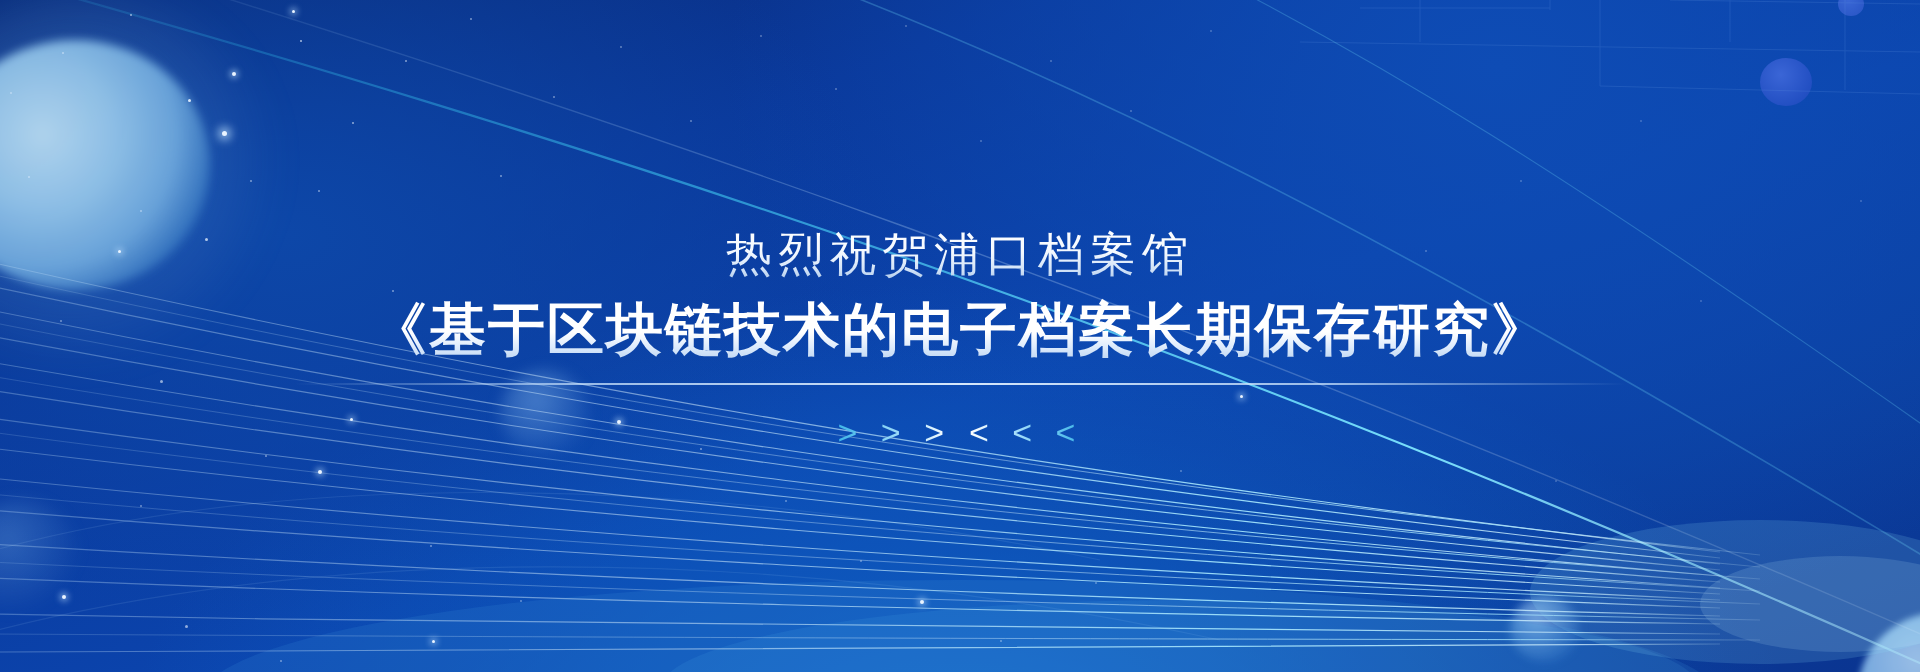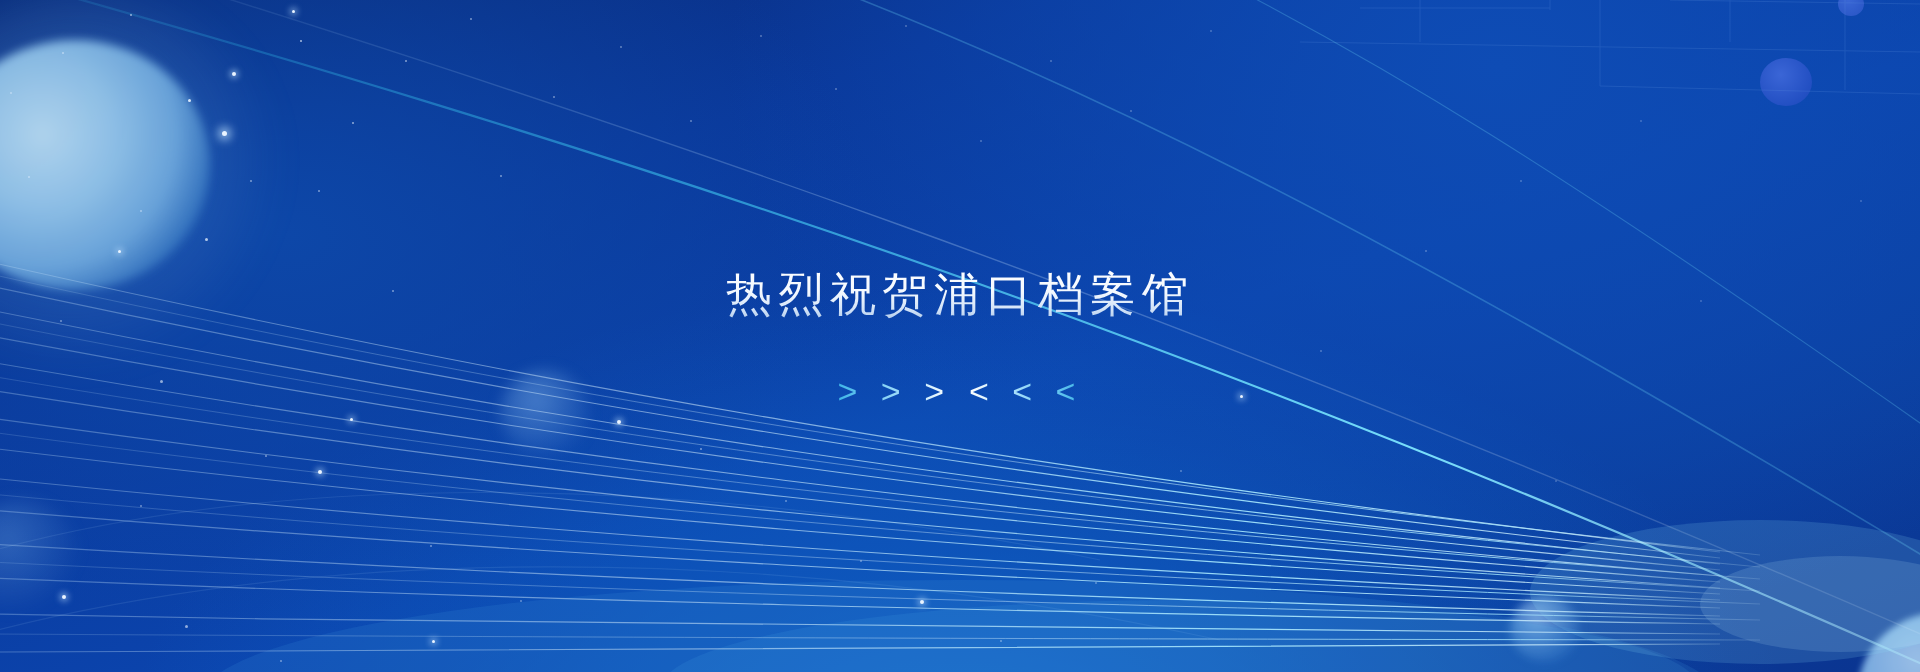--- a/index.html
+++ b/index.html
@@ -294,20 +294,24 @@
       <span class="star" style="left:1555px;top:480px;width:2px;height:2px;opacity:.25"></span>
       <span class="star" style="left:1860px;top:200px;width:2px;height:2px;opacity:.25"></span>
     </div>
 
   </div>
 
   <div id="content">
 
     <div id="line1">热烈祝贺浦口档案馆</div>
 
+    <div id="line2-wrap">
+      <div id="line2">《基于区块链技术的电子档案长期保存研究》</div>
+      <div id="divider"></div>
+    </div>
 
     <div id="line3">
       <span class="chev left">&gt; &gt; &gt;</span>
       <span class="chev right">&lt; &lt; &lt;</span>
     </div>
 
   </div>
 
 </div>
 

